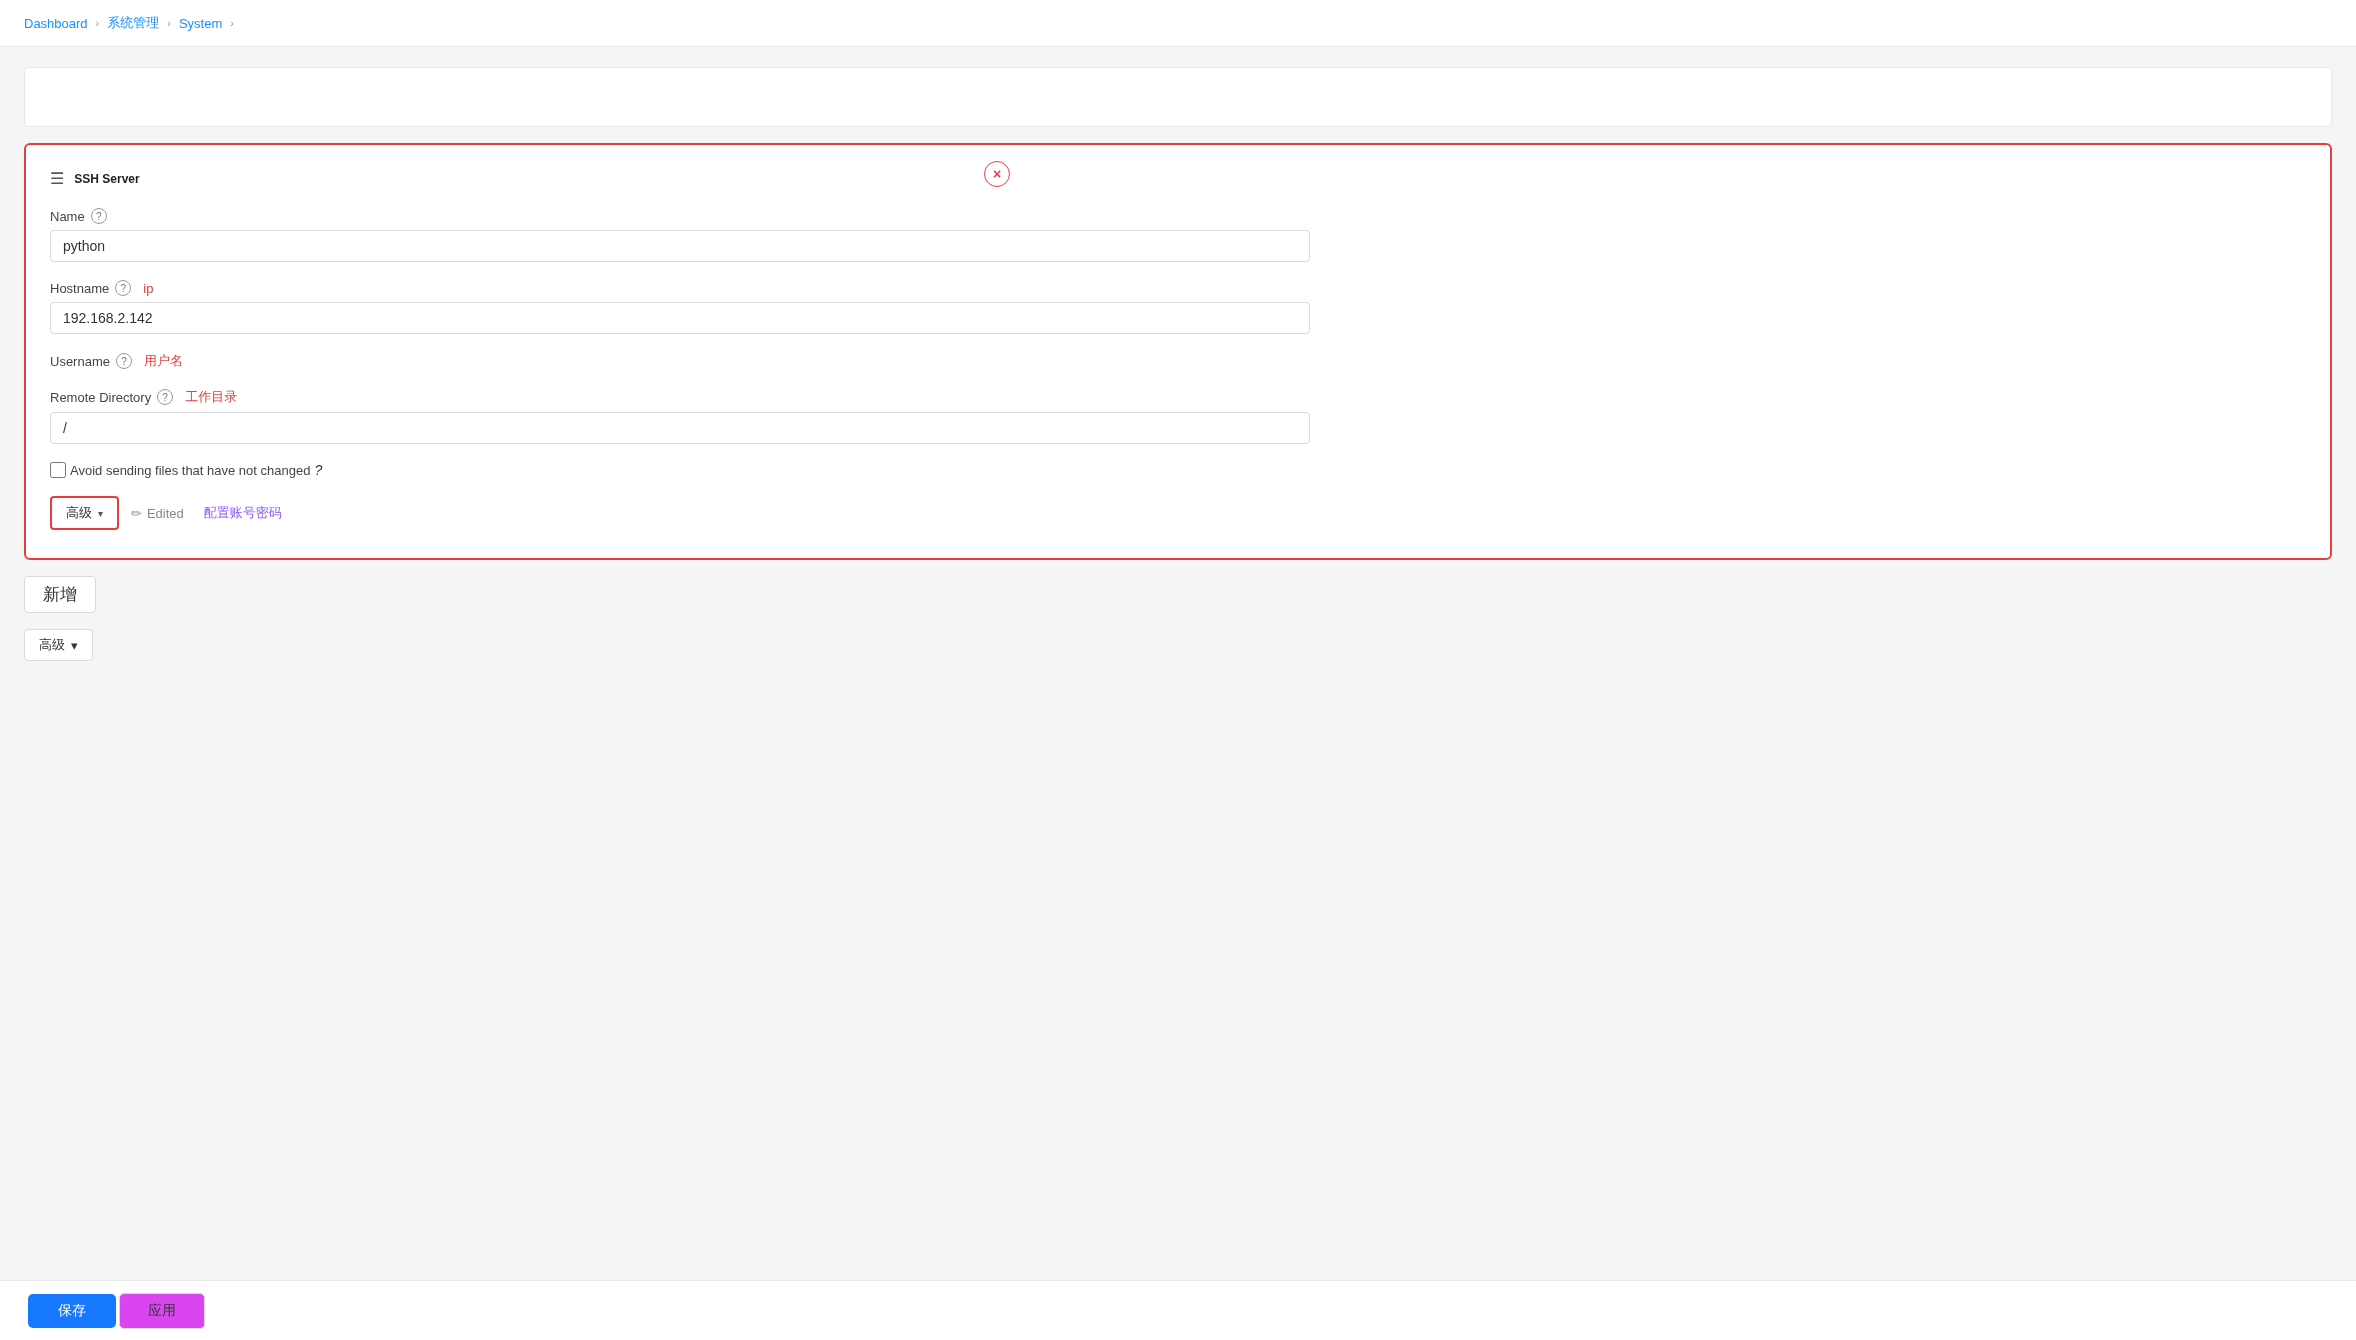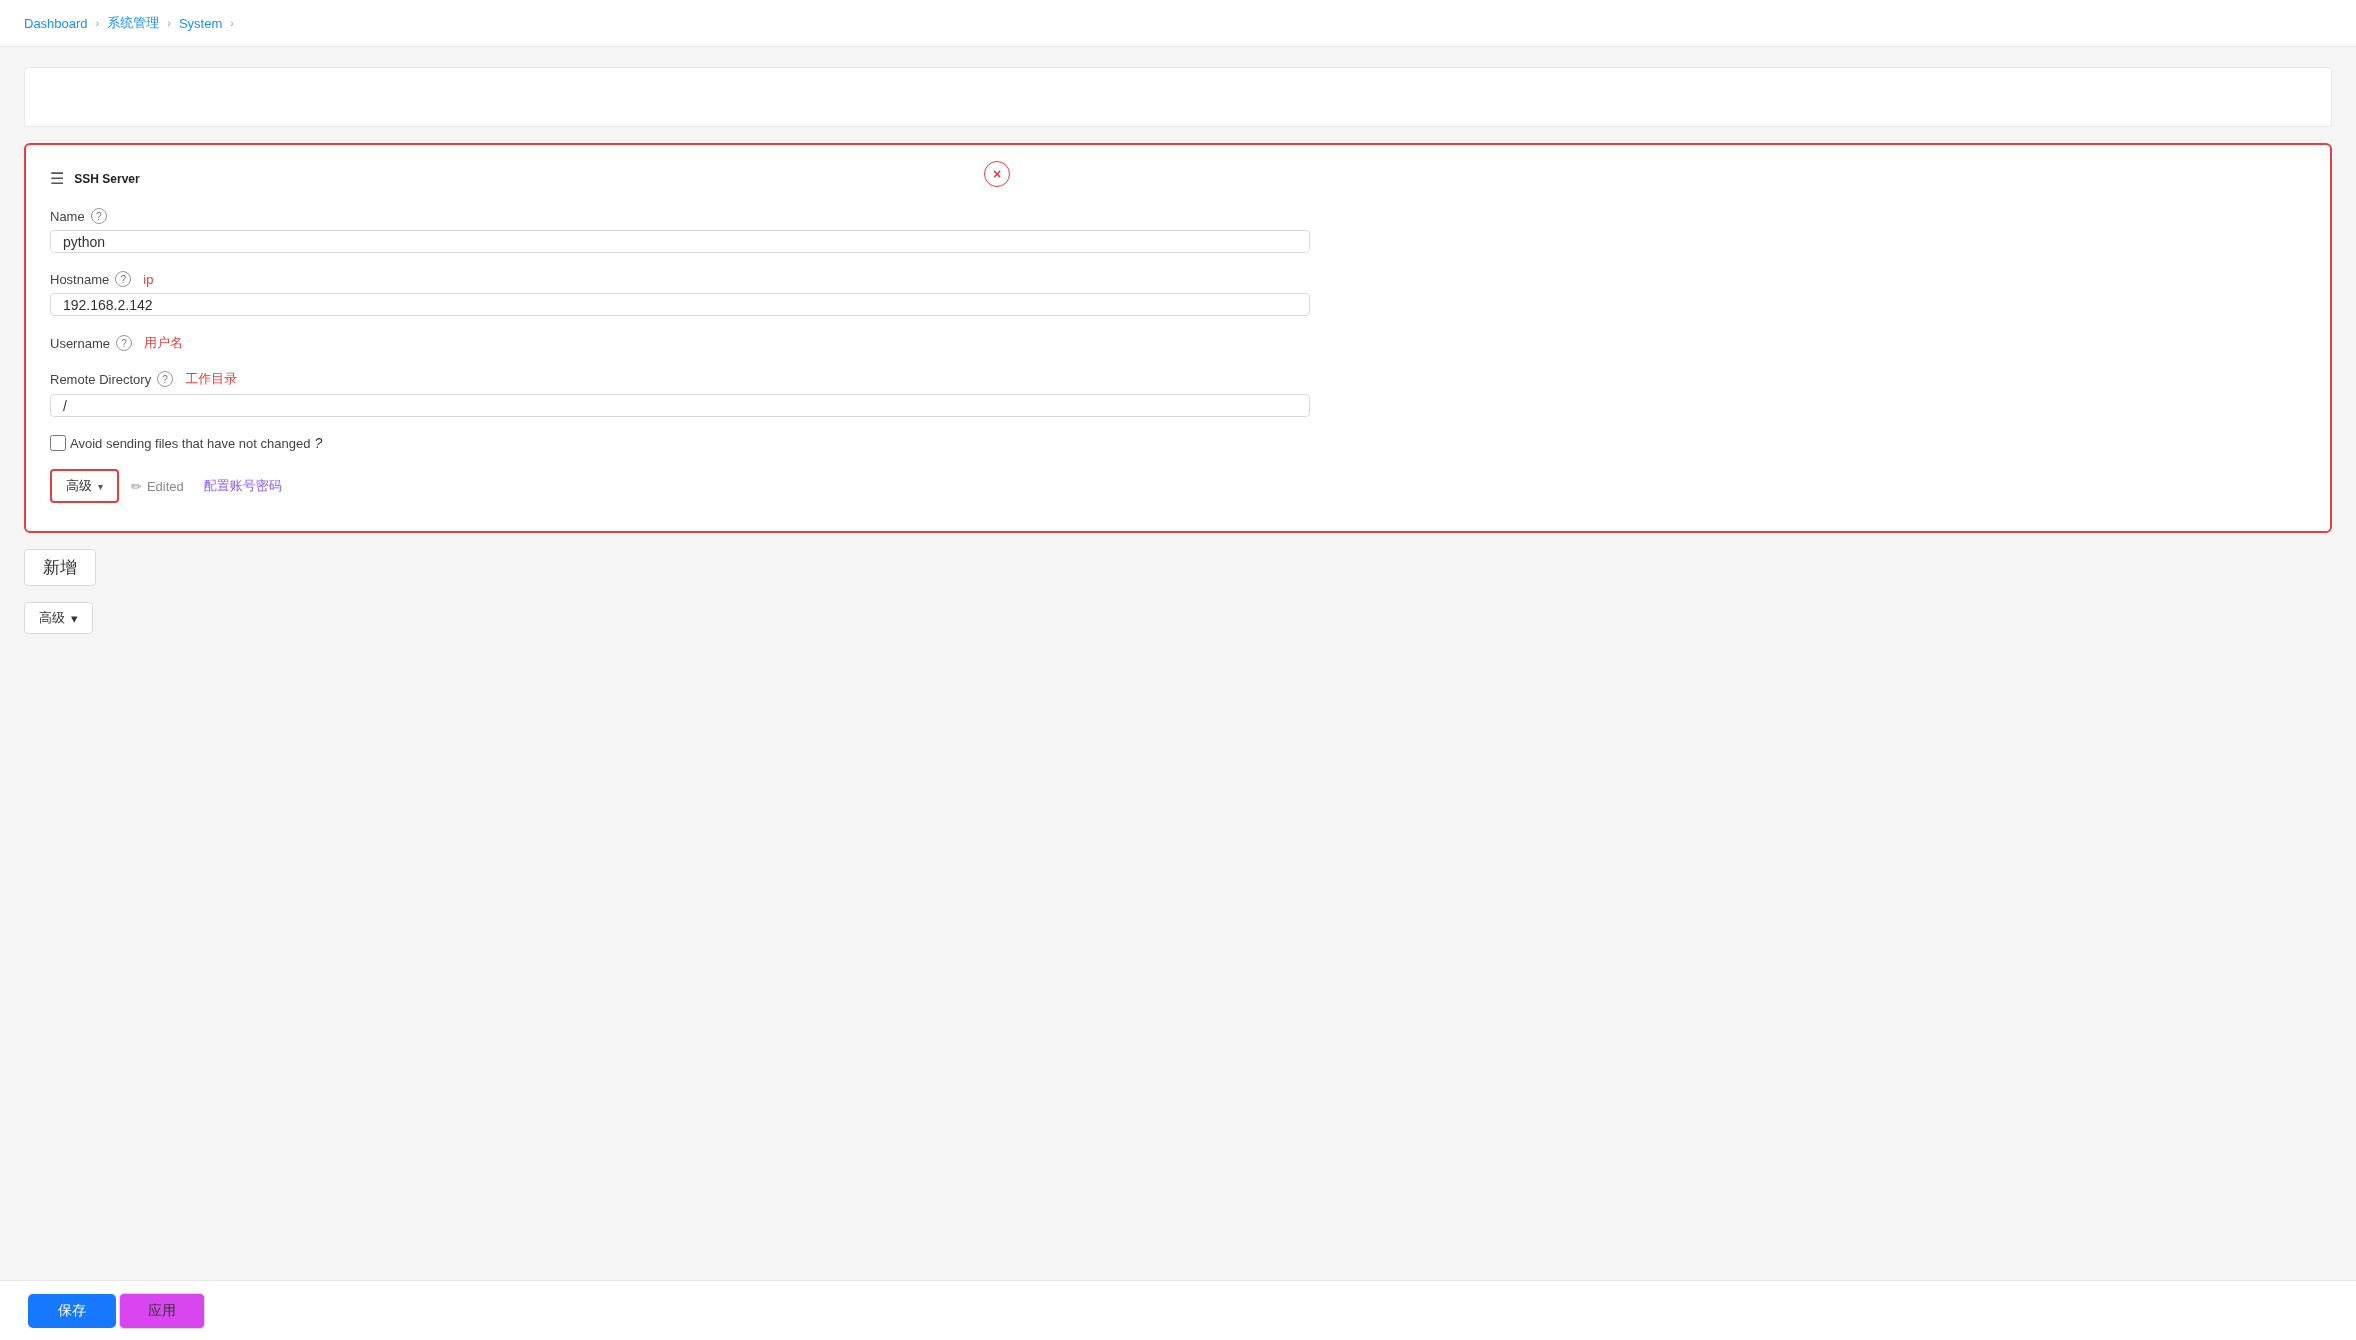--- a/index.html
+++ b/index.html
@@ -103,21 +103,21 @@
       border: 1px solid #999;
       color: #777;
       font-size: 10px;
       margin-left: 6px;
       cursor: pointer;
       font-style: normal;
     }
     .form-input {
       width: 100%;
       max-width: 1260px;
-      height: 23px;
+      height: 32px;
       border: 1px solid #d9d9d9;
       border-radius: 4px;
       padding: 0 12px;
       font-size: 14px;
       color: #333;
       background: #fff;
       outline: none;
     }
 
     .annotation-red {

